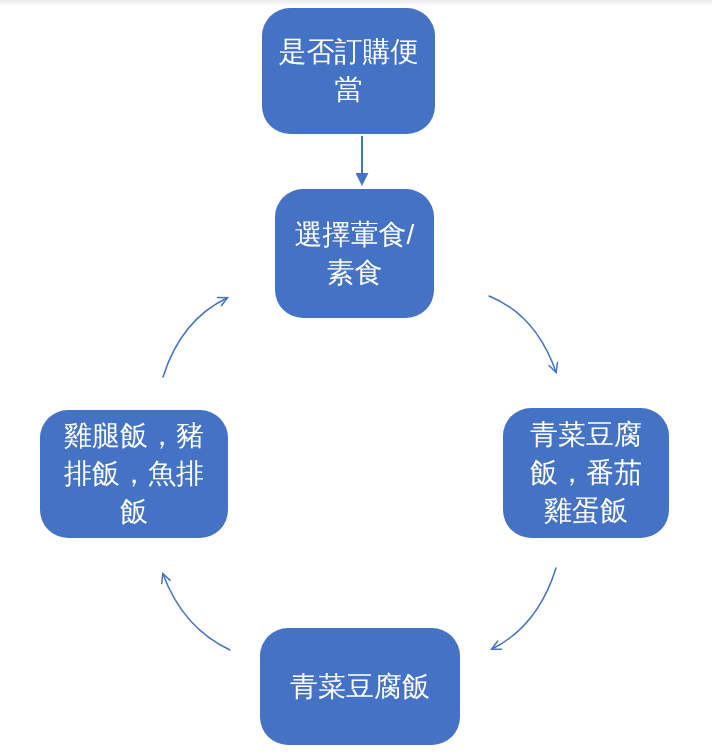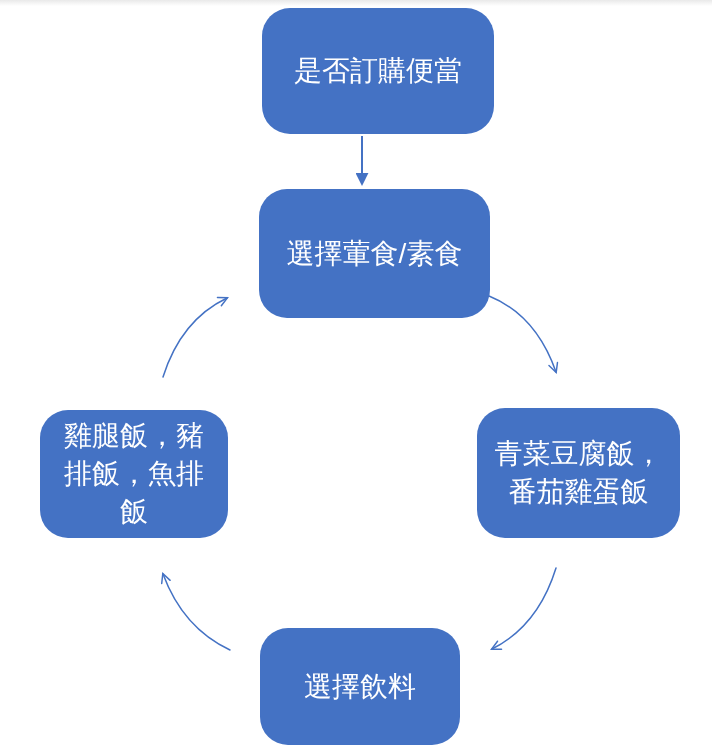--- a/index.html
+++ b/index.html
@@ -46,23 +46,23 @@
     color: var(--node-text);
     border-radius: 28px;
     display: flex;
     align-items: center;
     justify-content: center;
     text-align: center;
     font-size: 28px;
     line-height: 38px;
     word-break: break-all;
   }
-  .n-order  { left: 262px; top: 8px;   width: 232px; height: 126px; padding: 0 12px; }
-  .n-diet   { left: 259px; top: 189px; width: 231px; height: 129px; padding: 0 15px; }
-  .n-veg    { left: 477px; top: 408px; width: 203px; height: 130px; padding: 16px 15px; }
+  .n-order  { left: 262px; top: 8px;   width: 173px; height: 126px; padding: 0 12px; }
+  .n-diet   { left: 275px; top: 189px; width: 159px; height: 129px; padding: 0 15px; }
+  .n-veg    { left: 503px; top: 408px; width: 166px; height: 130px; padding: 16px 15px; }
   .n-meat   { left: 40px;  top: 410px; width: 188px; height: 128px; padding: 0 15px; }
   .n-drink  { left: 260px; top: 628px; width: 200px; height: 117px; padding: 0 12px; }
 </style>
 </head>
 <body>
 
 <div class="canvas">
 
   <div class="top-strip"></div>
 
@@ -97,16 +97,16 @@
 
   <div class="node n-veg">
     <span>青菜豆腐飯，番茄雞蛋飯</span>
   </div>
 
   <div class="node n-meat">
     <span>雞腿飯，豬排飯，魚排飯</span>
   </div>
 
   <div class="node n-drink">
-    <span>選擇飲料</span>
+    <span>青菜豆腐飯</span>
   </div>
 
 </div>
 
 </body></html>

